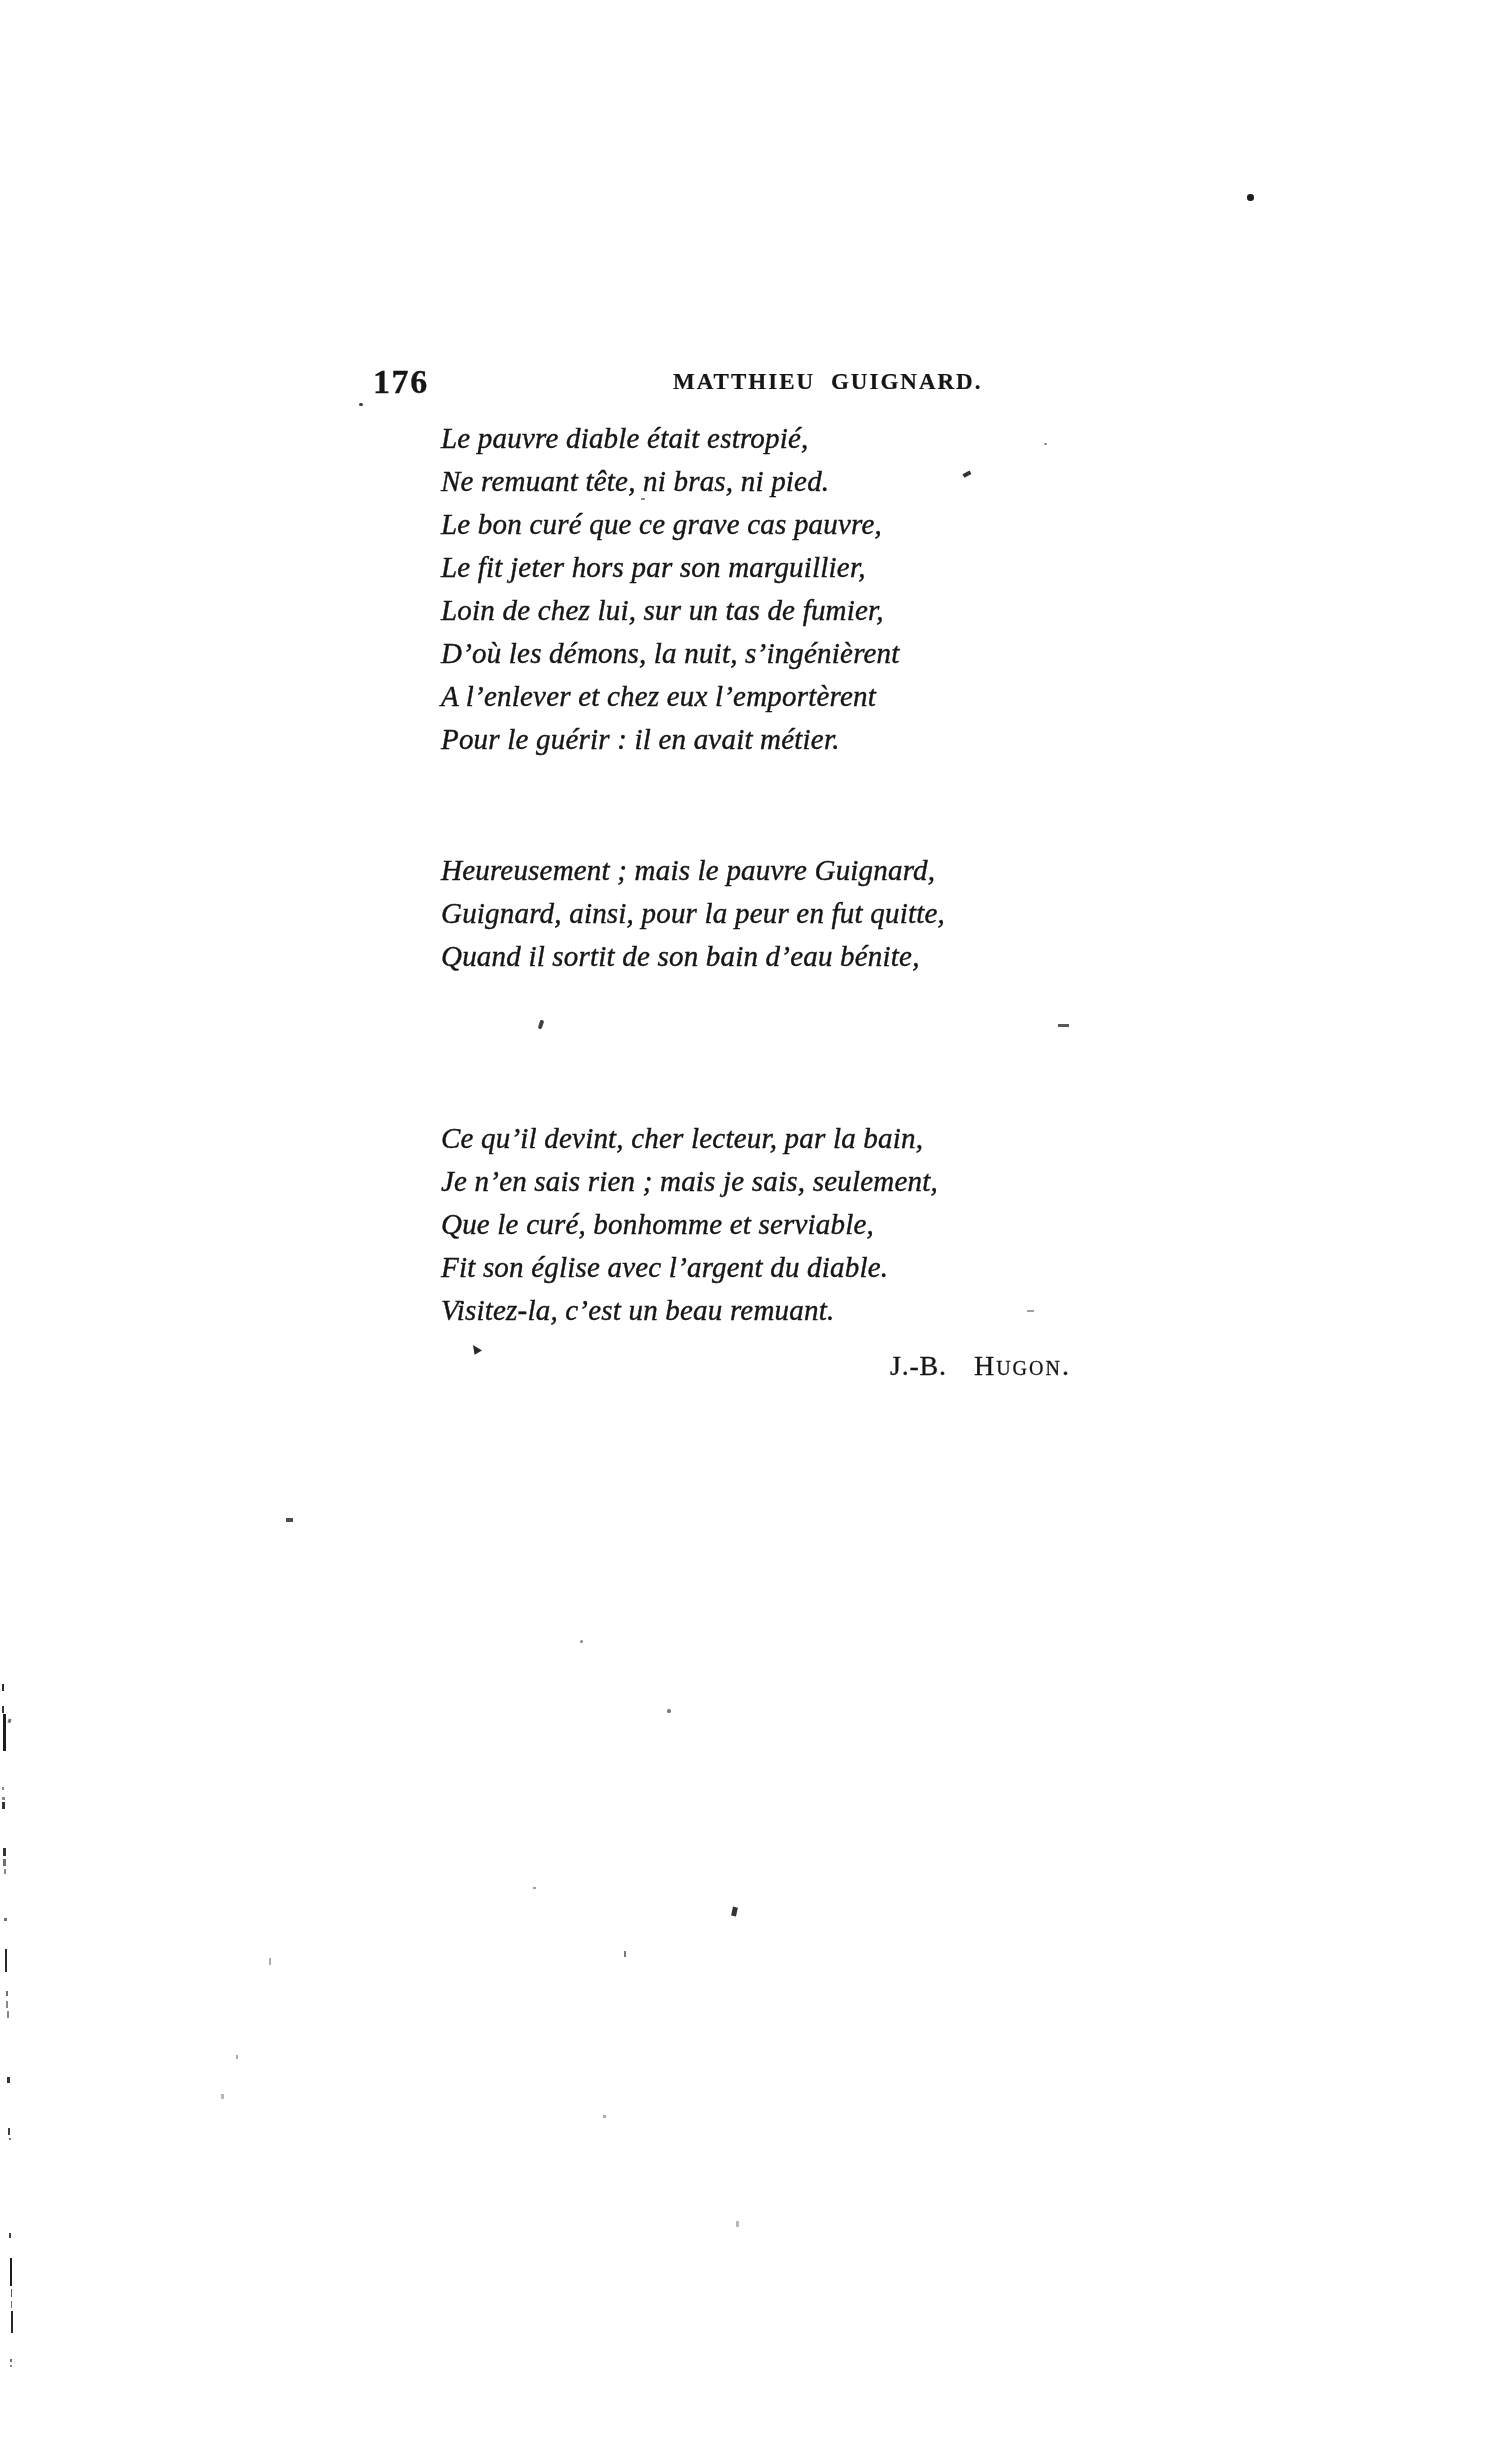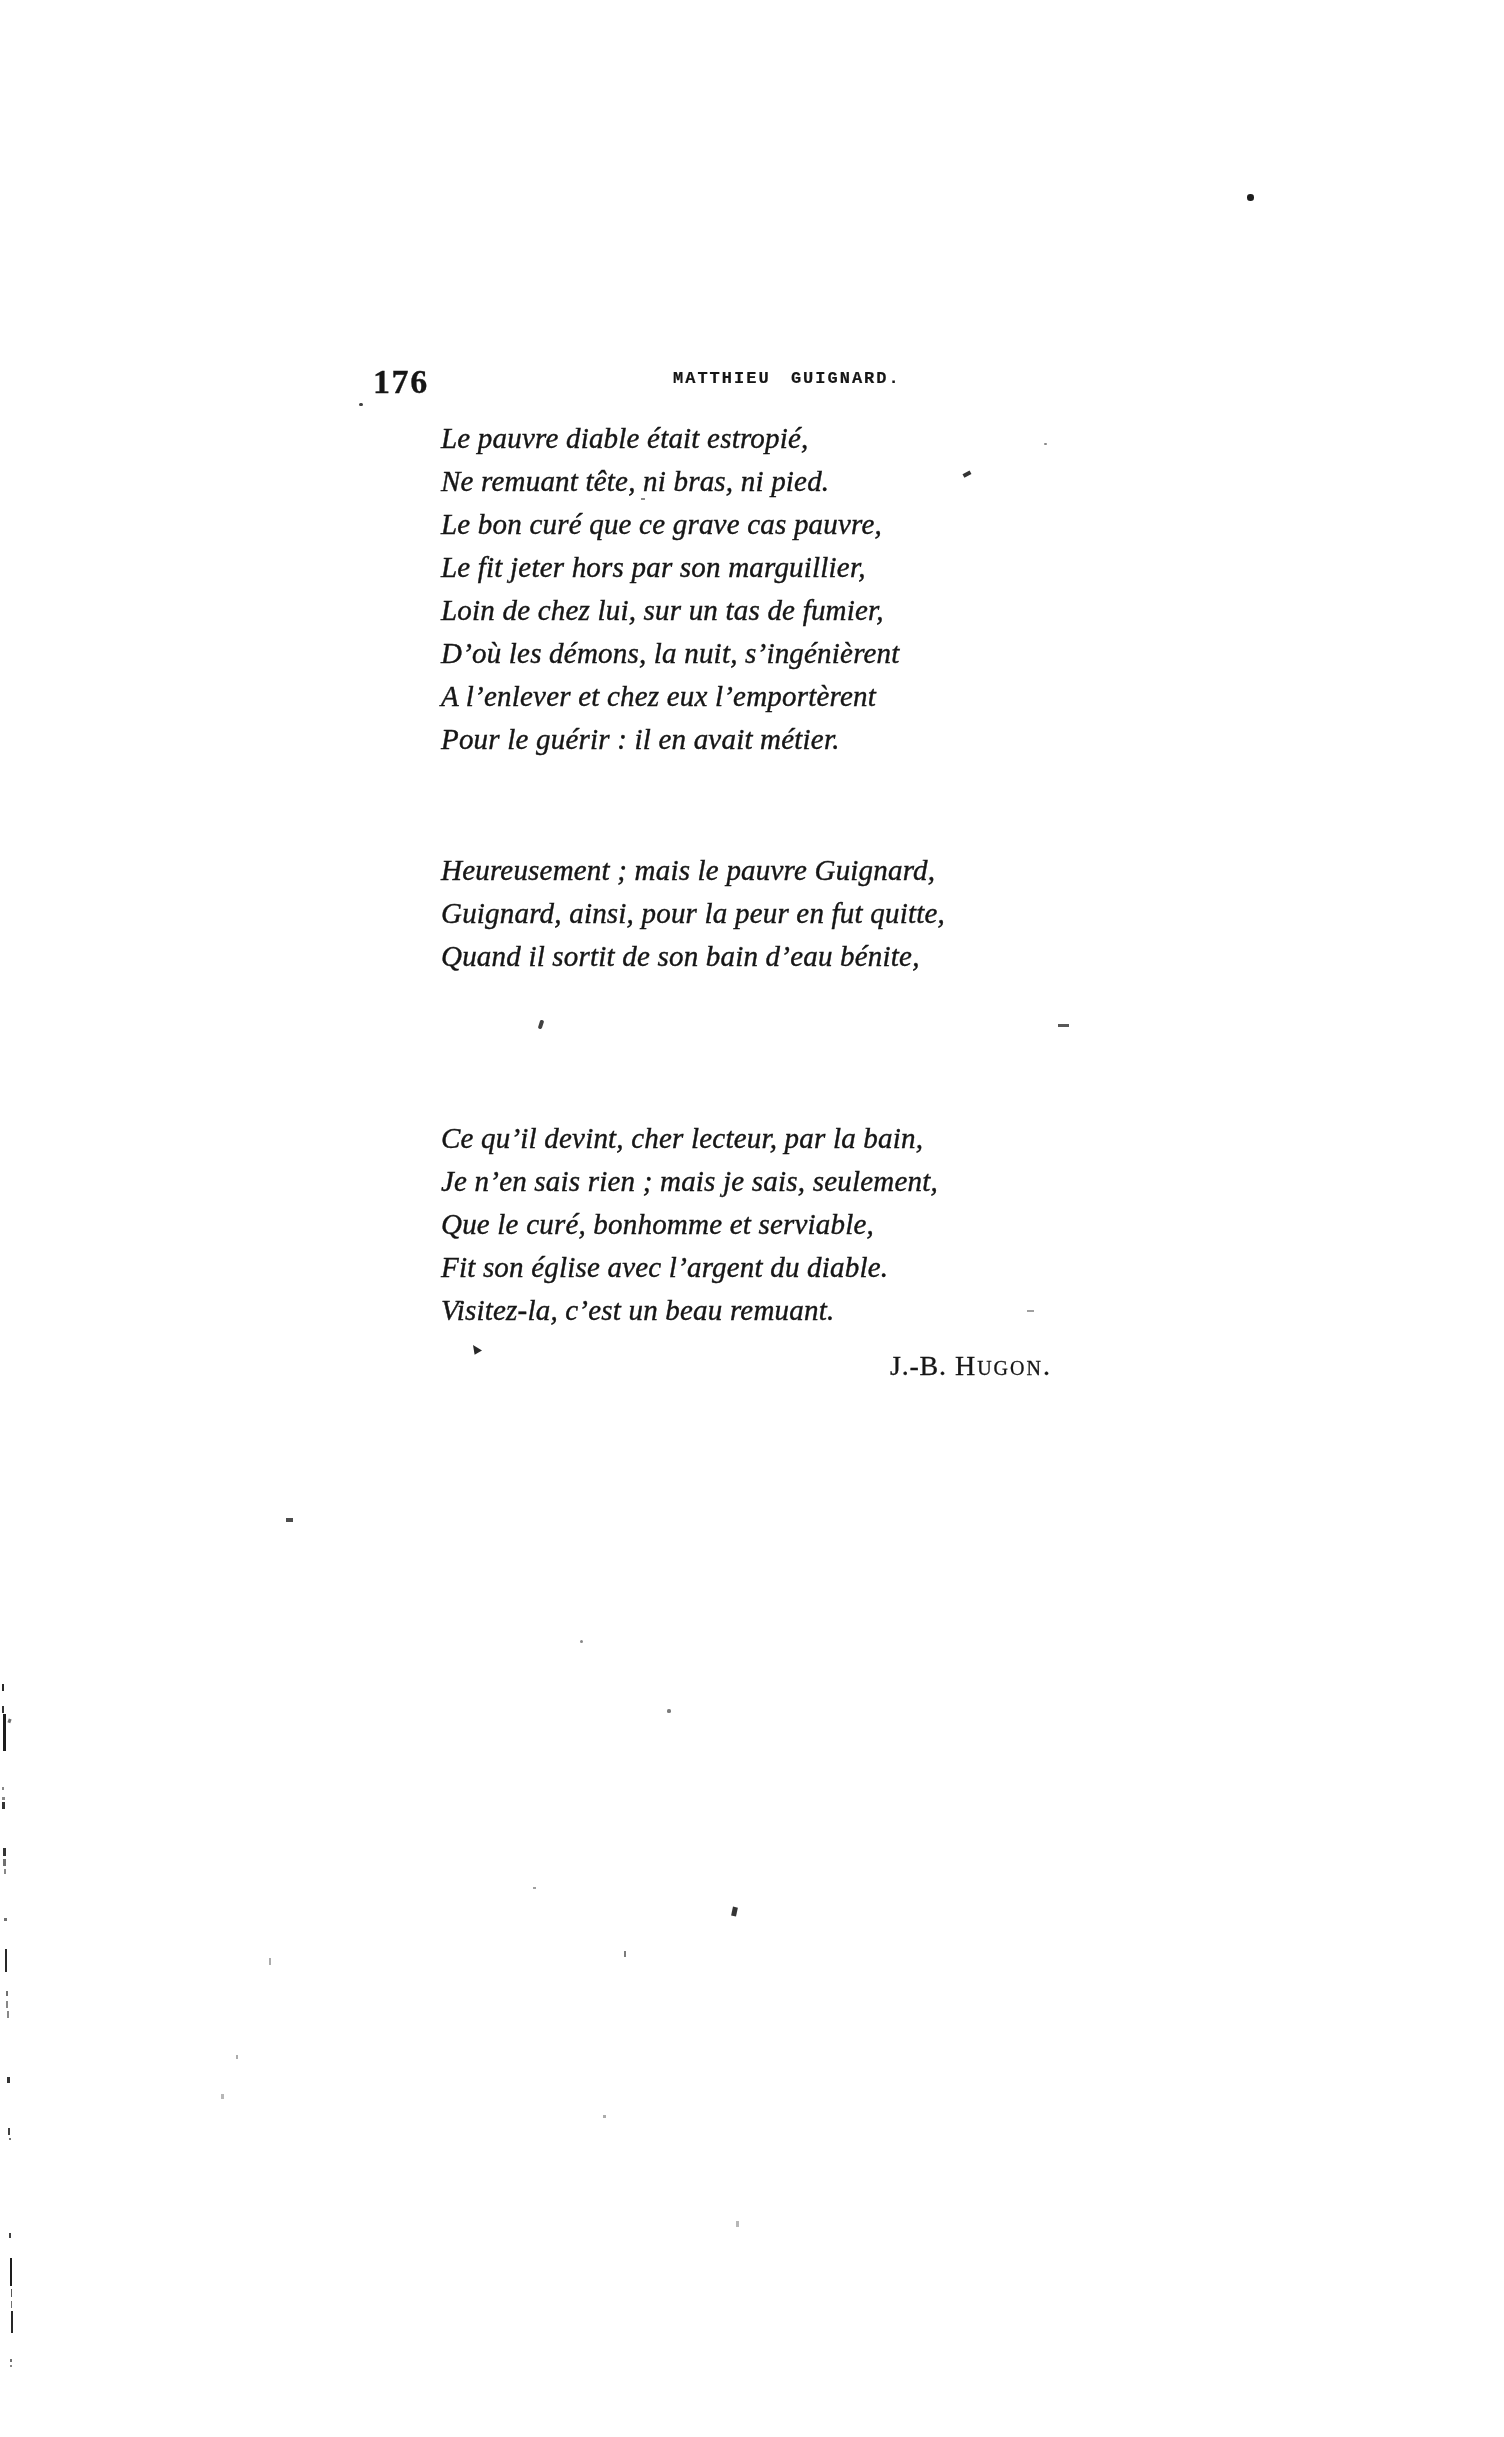--- a/index.html
+++ b/index.html
@@ -13,22 +13,22 @@
   }
   .page{position:absolute;inset:0}
   .pagenum{
     position:absolute;left:373px;top:365px;
     font-size:34px;font-weight:700;line-height:1;
     letter-spacing:1.6px;
     -webkit-text-stroke:0.3px #161616;
   }
   .running-header{
     position:absolute;left:673px;top:370px;
-    font-size:17px;font-weight:700;line-height:1;
-    letter-spacing:2px;word-spacing:8.1px;font-family:Liberation Mono, monospace;
+    font-size:23px;font-weight:700;line-height:1;
+    letter-spacing:2px;word-spacing:8.1px;
     -webkit-text-stroke:0.2px #161616;
   }
   .stanza{
     position:absolute;left:441px;
     font-size:29px;line-height:43px;
     letter-spacing:0.2px;
     white-space:nowrap;
     font-style:italic;
     -webkit-text-stroke:0.4px #161616;
   }
@@ -36,21 +36,21 @@
   .s2{top:849px}
   .s3{top:1117px}
   .signature{
     position:absolute;left:890px;top:1352px;
     font-size:28px;line-height:1;letter-spacing:0.8px;
     -webkit-text-stroke:0.3px #161616;
     white-space:nowrap;
   }
   .signature .surname{
     font-variant:small-caps;
-    margin-left:8px;
+    margin-left:27px;
     letter-spacing:2px;
   }
   .speck{position:absolute;background:#111111}
   .speck.tri{clip-path:polygon(0 0,100% 55%,18% 100%)}
 </style>
 </head>
 <body>
 
 <div class="page">
 

